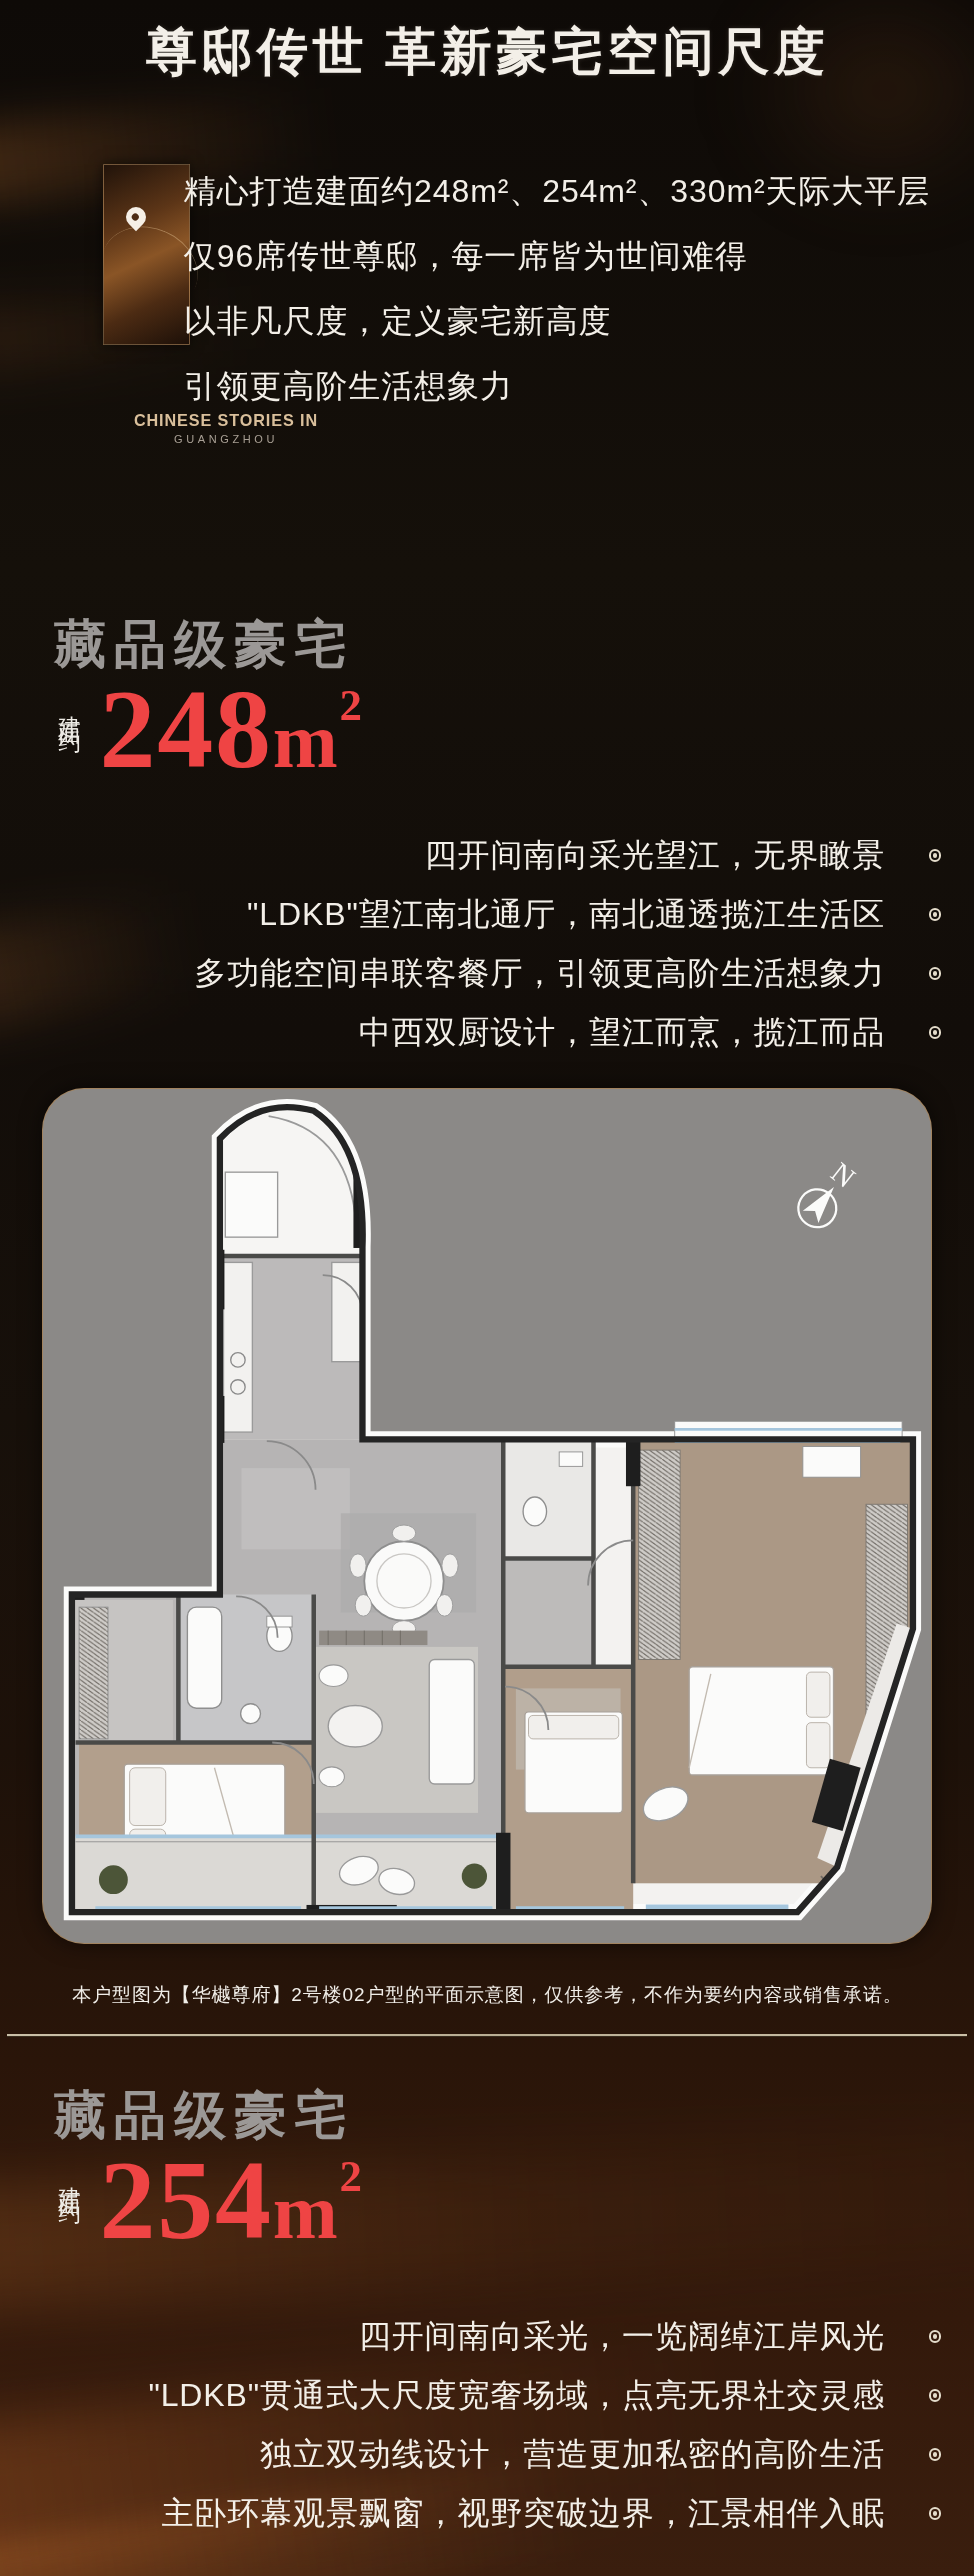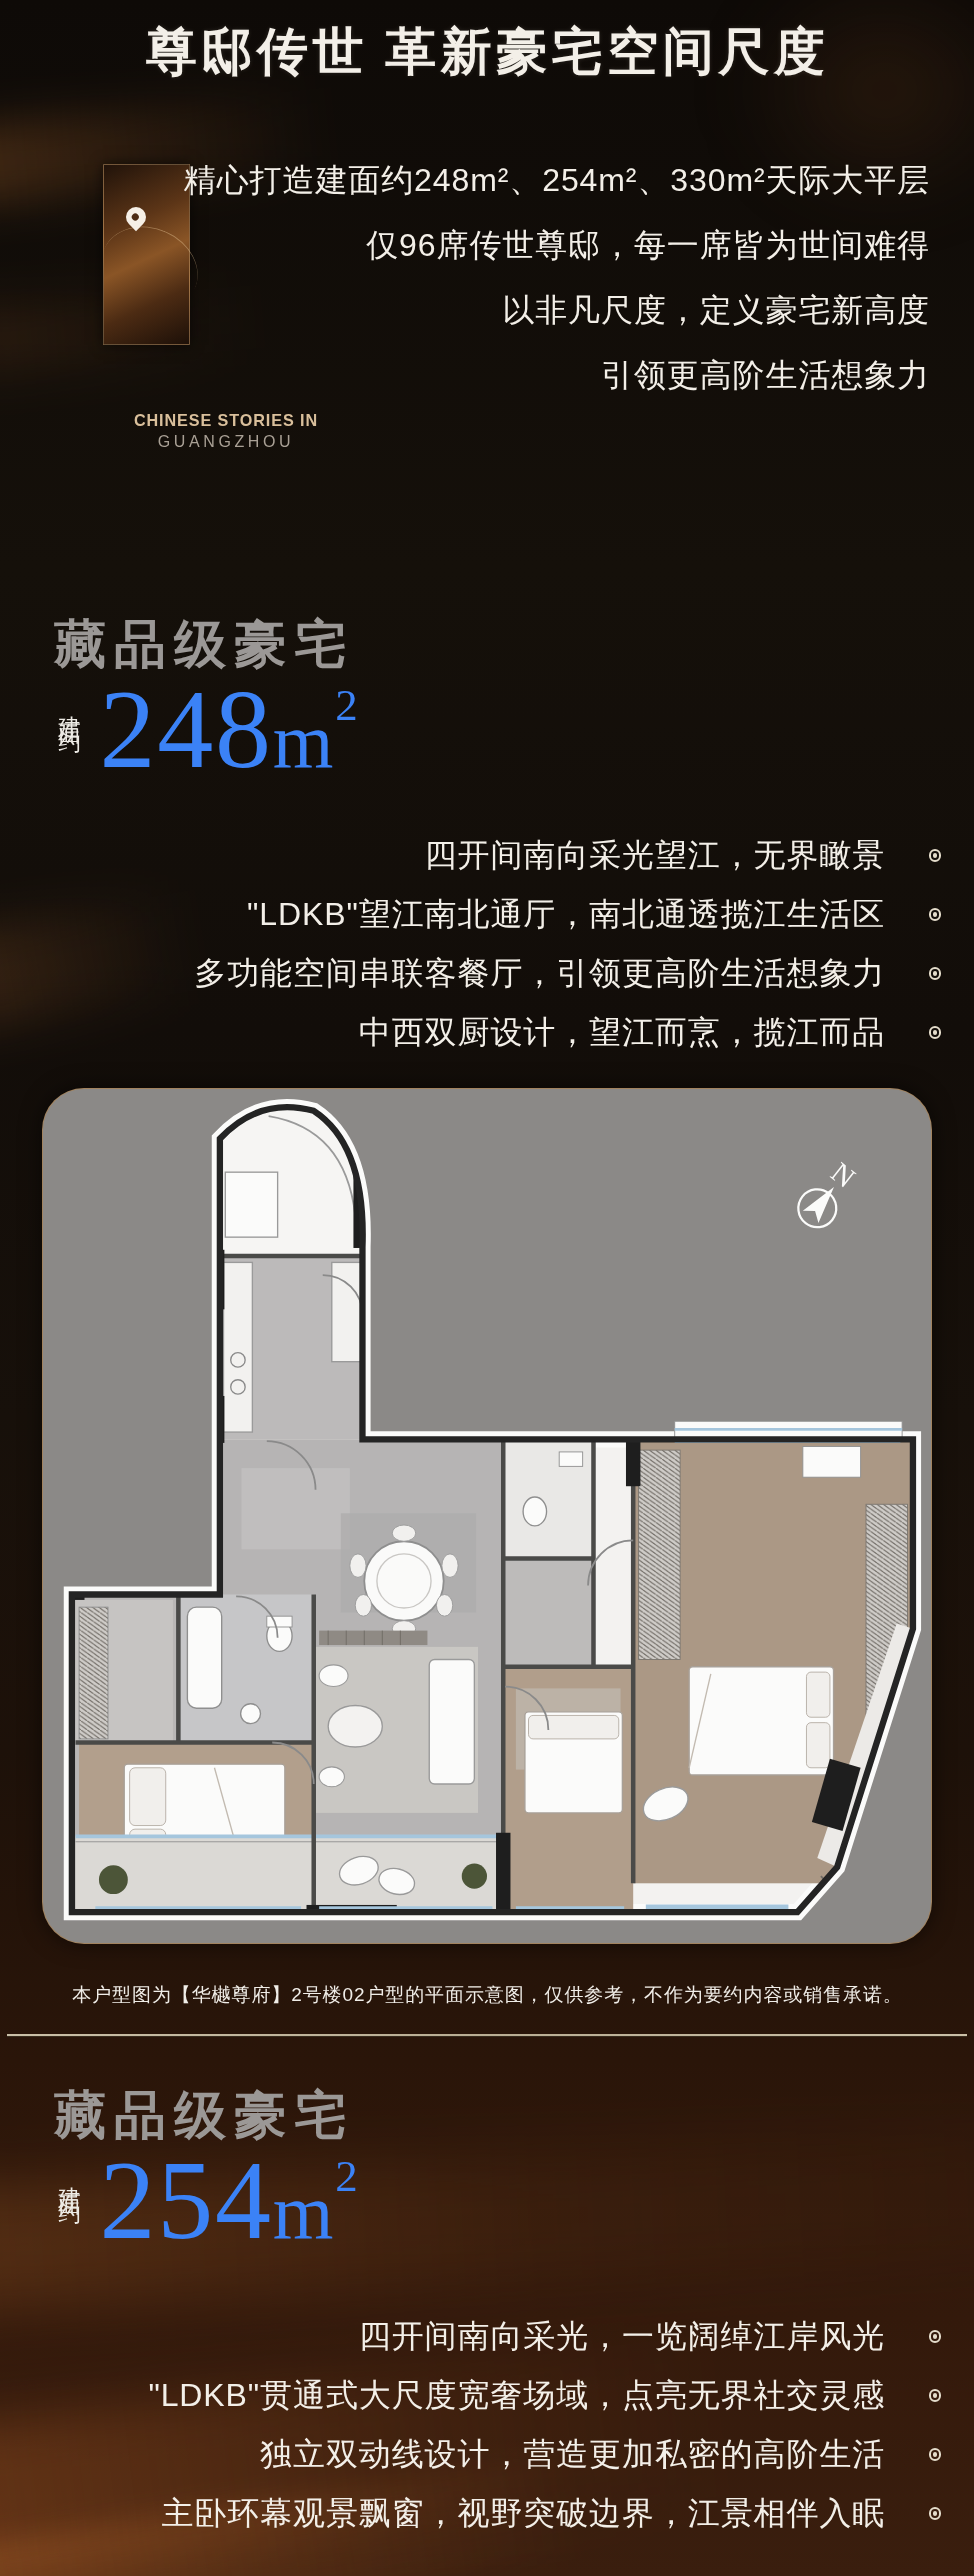--- a/index.html
+++ b/index.html
@@ -37,36 +37,36 @@
     background:linear-gradient(155deg,#21130a 0%,#5c3517 32%,#8a5526 52%,#4c2b13 74%,#1d1008 100%);
     border:0.9px solid rgba(210,175,130,.38);box-shadow:0 0 12.6px rgba(0,0,0,.6);padding-left:20px;}
   .logo .curve{position:absolute;left:-3.6px;top:63px;width:99px;height:81px;border-radius:50%;
     border-top:1.8px solid rgba(225,190,145,.45);transform:rotate(24deg);}
   .pin{position:absolute;left:21.7px;top:42px;width:20px;height:20px;background:#f5efe6;
     border-radius:50% 50% 50% 0;transform:rotate(-45deg);}
   .pin::after{content:"";position:absolute;left:6.3px;top:6.3px;width:7.2px;height:7.2px;border-radius:50%;background:#4c2b13;}
   .logo-line1{position:absolute;left:-54px;top:246px;width:352px;text-align:center;
     font-size:16.2px;font-weight:700;letter-spacing:0.9px;color:#d9bf9b;}
   .logo-line2{position:absolute;left:-54px;top:268px;width:352px;text-align:center;
-    font-size:16px;font-weight:400;letter-spacing:3.6px;color:#a9a095;}
-
-  .intro{position:absolute;right:45px;top:148px;text-align:right;}
+    font-size:11px;font-weight:400;letter-spacing:3.6px;color:#a9a095;}
+
+  .intro{position:absolute;right:45px;top:159px;text-align:left;}
   .intro-line{height:65px;line-height:65px;font-size:32px;color:#f3efe8;letter-spacing:0.9px;}
 
   .sec-heading{position:absolute;left:54px;
     font-family:"Liberation Serif","DejaVu Serif",serif;
     font-size:52px;font-weight:700;letter-spacing:8.1px;color:#9b9896;text-align:center;}
   .h1{top:610px;} .h2{top:2081px;}
 
   .area-block{position:absolute;left:54px;display:flex;align-items:flex-start;}
   .a1{top:684px;} .a2{top:2155px;}
   .area-label{writing-mode:vertical-rl;font-size:22.6px;letter-spacing:8.1px;color:#edebe5;
     padding-top:12.6px;margin-right:14.4px;height:87px;}
   .area-number{font-family:"Liberation Serif","DejaVu Serif",serif;font-size:112px;line-height:90px;
-    font-weight:400;color:#3b82f6;letter-spacing:1.8px;white-space:nowrap;}
+    font-weight:700;color:#ef4444;letter-spacing:1.8px;white-space:nowrap;}
   .area-unit{font-size:78px;letter-spacing:0;}
   .area-sup{font-size:45px;position:relative;top:-47px;left:1.8px;}
 
   .bullets{position:absolute;right:34px;}
   .b1{top:826px;} .b2{top:2307px;}
   .bullet-row{height:59px;display:flex;align-items:center;justify-content:flex-end;gap:32px;}
   .bullet-text{font-size:32px;color:#f3efe8;letter-spacing:0.9px;white-space:nowrap;}
   .bullet-ring{width:8.1px;height:8.1px;border:2.7px solid #e4dccb;border-radius:50%;margin-left:11.7px;
     position:relative;flex:0 0 auto;}
   .bullet-ring::after{content:"";position:absolute;left:1.8px;top:1.8px;width:4.5px;height:4.5px;border-radius:50%;background:#e4dccb;}

